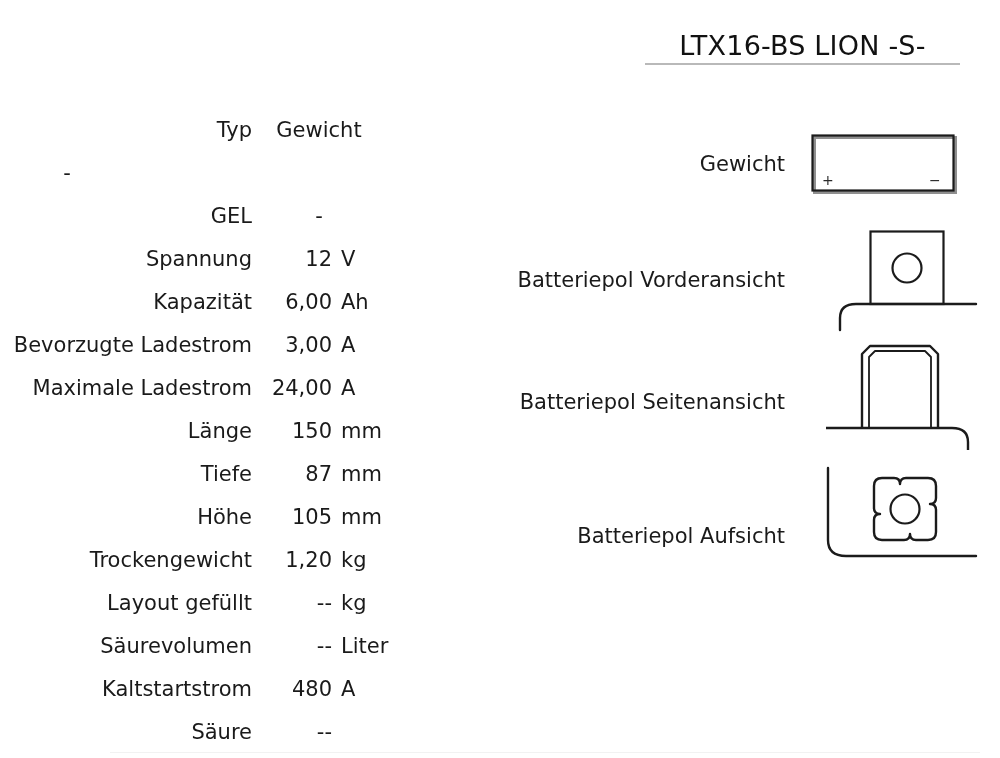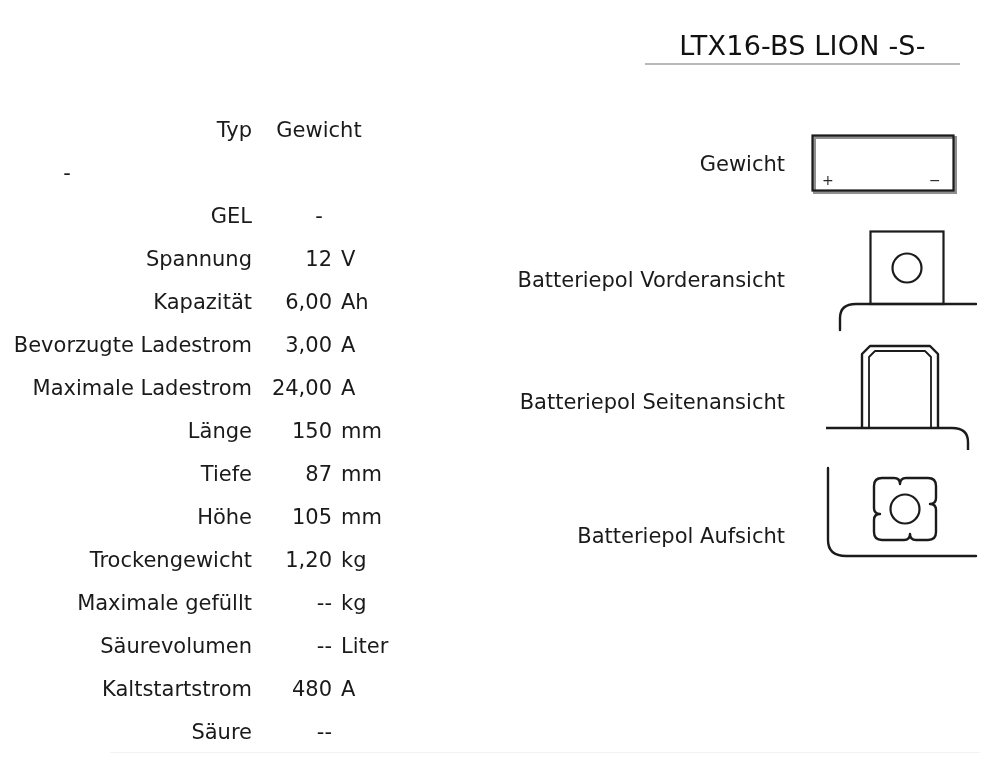--- a/index.html
+++ b/index.html
@@ -175,21 +175,21 @@
       <div class="spec-label">Höhe</div>
       <div class="spec-value">105</div>
       <div class="spec-unit">mm</div>
     </div>
     <div class="spec-row">
       <div class="spec-label">Trockengewicht</div>
       <div class="spec-value">1,20</div>
       <div class="spec-unit">kg</div>
     </div>
     <div class="spec-row">
-      <div class="spec-label">Maximale gefüllt</div>
+      <div class="spec-label">Layout gefüllt</div>
       <div class="spec-value">--</div>
       <div class="spec-unit">kg</div>
     </div>
     <div class="spec-row">
       <div class="spec-label">Säurevolumen</div>
       <div class="spec-value">--</div>
       <div class="spec-unit">Liter</div>
     </div>
     <div class="spec-row">
       <div class="spec-label">Kaltstartstrom</div>

